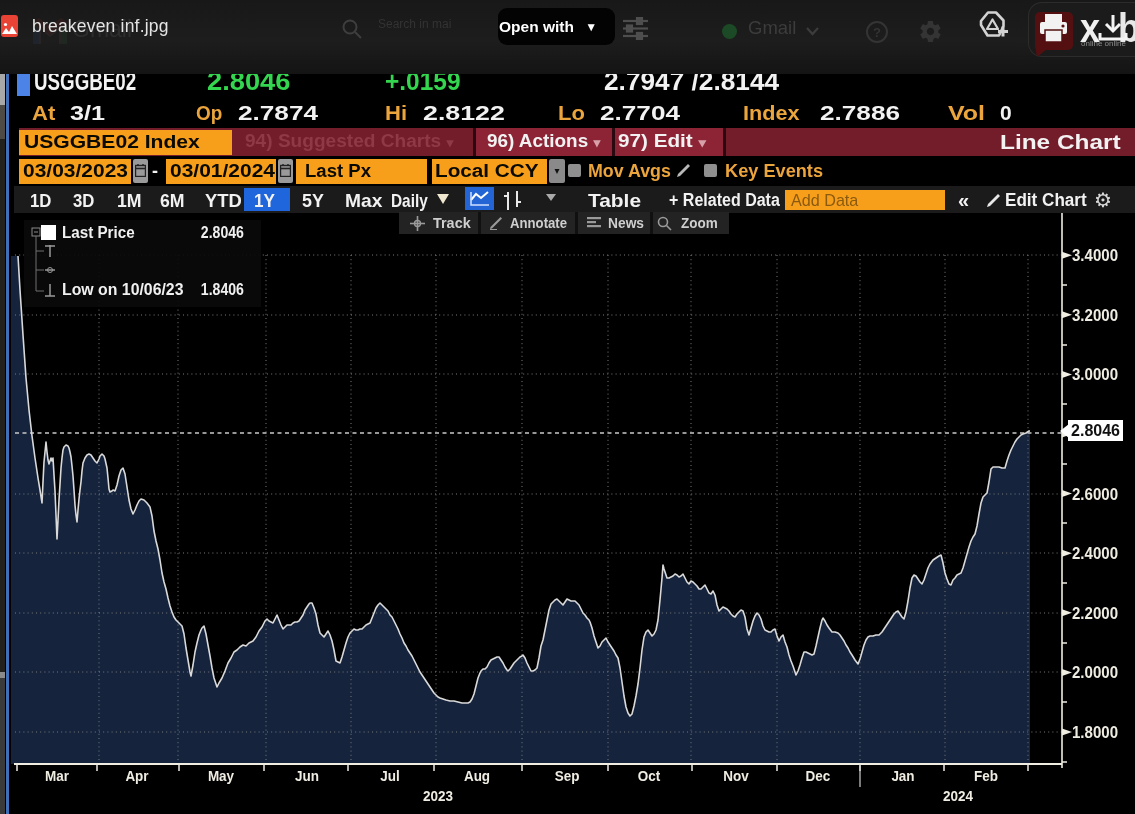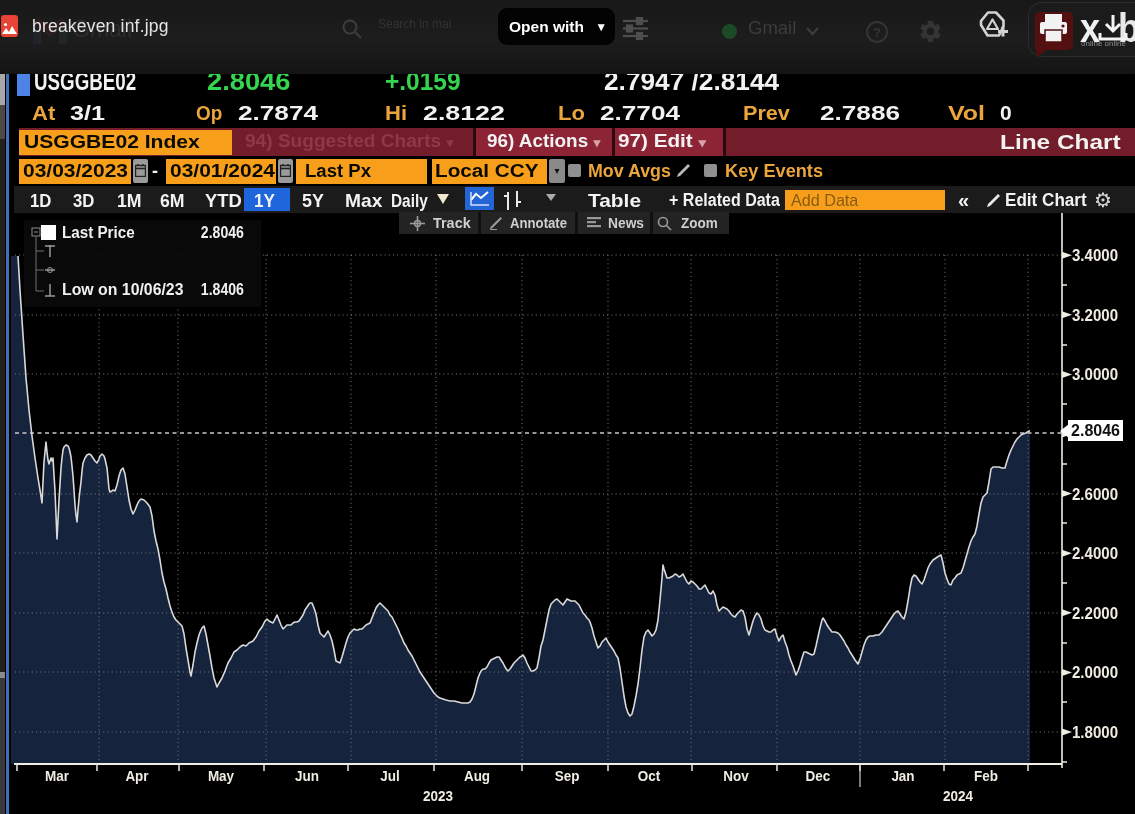--- a/index.html
+++ b/index.html
@@ -6,21 +6,21 @@
   font-family:"Liberation Sans", sans-serif; }
 #root { position:relative; width:1135px; height:814px; background:#101010; overflow:hidden; }
 .abs { position:absolute; }
 #topbar { position:absolute; left:0; top:0; width:1135px; height:74px;
   background:linear-gradient(180deg,#181818 0%,#1d1d1d 55%,#141414 100%); }
 #fileicon { position:absolute; left:1px; top:15px; width:17px; height:22px;
   background:#e94335; border-radius:3px; }
 #title { position:absolute; left:32px; top:16px; color:#e4e4e4; font-size:17.5px; letter-spacing:0.2px; }
 .dim { color:#3c3c3c; }
 #openwith { position:absolute; left:498px; top:8px; width:117px; height:37px; background:#030303;
-  border-radius:9px; color:#fff; font-size:15.5px; font-weight:700; line-height:37px; padding-left:11px; }
+  border-radius:9px; color:#fff; font-size:15.5px; font-weight:700; line-height:37px; padding-left:1px; }
 #onlinetrading { position:absolute; left:1081px; top:39px; color:#8e8e8e; font-size:8px; }
 #bb { position:absolute; left:5px; top:61px; width:1130px; height:753px; background:#000; }
 #blueline { position:absolute; left:1px; top:0; width:3px; height:753px; background:#3e6fb8; }
 #row3bar { position:absolute; left:14px; top:67px; width:1116px; height:28px; background:#731d2b; }
 .orangebox { position:absolute; background:#f79f1b; height:25px; }
 #row5bar { position:absolute; left:9px; top:125px; width:1121px; height:27px; background:#1b1b1b; }
 #chart { position:absolute; left:0; top:151px; width:1130px; height:602px; }
 .plab { position:absolute; left:1067px; width:62px; color:#efece2; font-size:16px; font-weight:700;
   transform:scaleX(0.94); transform-origin:0 50%; }
 .mlab { position:absolute; width:40px; text-align:center; color:#efece2; font-size:14.5px; font-weight:700;
@@ -44,21 +44,21 @@
     <div class="abs" style="left:380px;top:6px;font-size:25px;color:#33d64e;font-weight:700;white-space:pre;transform:scaleX(0.98);transform-origin:0 50%;">+.0159</div>
     <div class="abs" style="left:599px;top:6px;font-size:25px;color:#f2f2f2;font-weight:700;white-space:pre;transform:scaleX(1.05);transform-origin:0 50%;">2.7947 /2.8144</div>
     <div class="abs" style="left:27px;top:40px;font-size:21px;color:#eca53d;font-weight:700;white-space:pre;transform:scaleX(1.05);transform-origin:0 50%;">At</div>
     <div class="abs" style="left:65px;top:40px;font-size:21px;color:#f2f2f2;font-weight:700;white-space:pre;transform:scaleX(1.2);transform-origin:0 50%;">3/1</div>
     <div class="abs" style="left:191px;top:40px;font-size:21px;color:#eca53d;font-weight:700;white-space:pre;transform:scaleX(0.9);transform-origin:0 50%;">Op</div>
     <div class="abs" style="left:233px;top:40px;font-size:21px;color:#f2f2f2;font-weight:700;white-space:pre;transform:scaleX(1.245);transform-origin:0 50%;">2.7874</div>
     <div class="abs" style="left:380px;top:40px;font-size:21px;color:#eca53d;font-weight:700;white-space:pre;transform:scaleX(1.05);transform-origin:0 50%;">Hi</div>
     <div class="abs" style="left:418px;top:40px;font-size:21px;color:#f2f2f2;font-weight:700;white-space:pre;transform:scaleX(1.275);transform-origin:0 50%;">2.8122</div>
     <div class="abs" style="left:553px;top:40px;font-size:21px;color:#eca53d;font-weight:700;white-space:pre;transform:scaleX(1.05);transform-origin:0 50%;">Lo</div>
     <div class="abs" style="left:595px;top:40px;font-size:21px;color:#f2f2f2;font-weight:700;white-space:pre;transform:scaleX(1.245);transform-origin:0 50%;">2.7704</div>
-    <div class="abs" style="left:738px;top:40px;font-size:21px;color:#eca53d;font-weight:700;white-space:pre;transform:scaleX(1.03);transform-origin:0 50%;">Prev</div>
+    <div class="abs" style="left:738px;top:40px;font-size:21px;color:#eca53d;font-weight:700;white-space:pre;transform:scaleX(1.03);transform-origin:0 50%;">Index</div>
     <div class="abs" style="left:815px;top:40px;font-size:21px;color:#f2f2f2;font-weight:700;white-space:pre;transform:scaleX(1.245);transform-origin:0 50%;">2.7886</div>
     <div class="abs" style="left:943px;top:40px;font-size:21px;color:#eca53d;font-weight:700;white-space:pre;transform:scaleX(1.19);transform-origin:0 50%;">Vol</div>
     <div class="abs" style="left:995px;top:40px;font-size:21px;color:#f2f2f2;font-weight:700;white-space:pre;transform:scaleX(1.0);transform-origin:0 50%;">0</div>
     <div id="row3bar">
   <div class="abs" style="left:457px;top:0;width:136px;height:28px;background:#8c2435;"></div>
   <div class="abs" style="left:596px;top:0;width:108px;height:28px;background:#8c2435;"></div>
   <div class="abs" style="left:454px;top:0;width:3px;height:28px;background:#2a0a10;"></div>
   <div class="abs" style="left:593px;top:0;width:3px;height:28px;background:#2a0a10;"></div>
   <div class="abs" style="left:704px;top:0;width:3px;height:28px;background:#2a0a10;"></div>
 </div>

